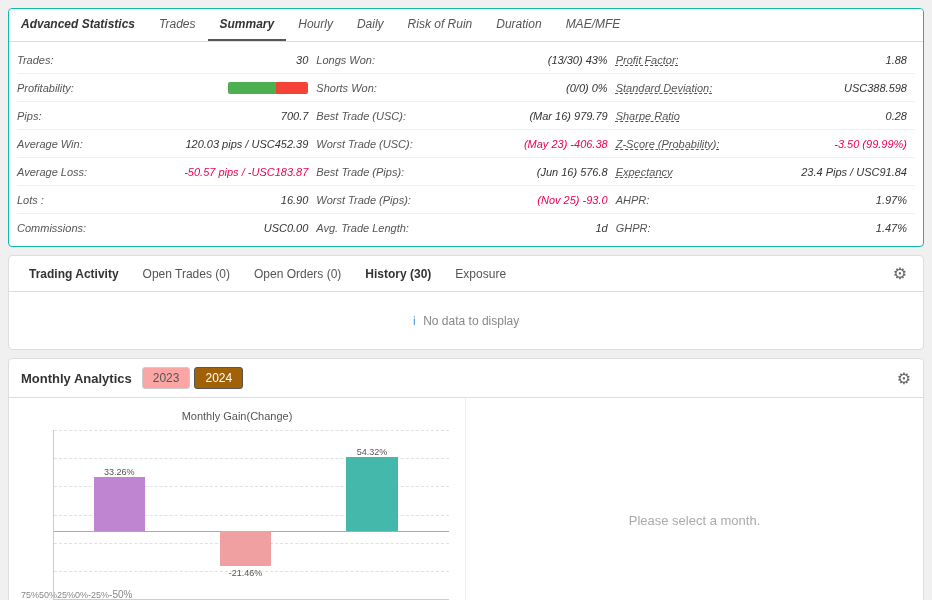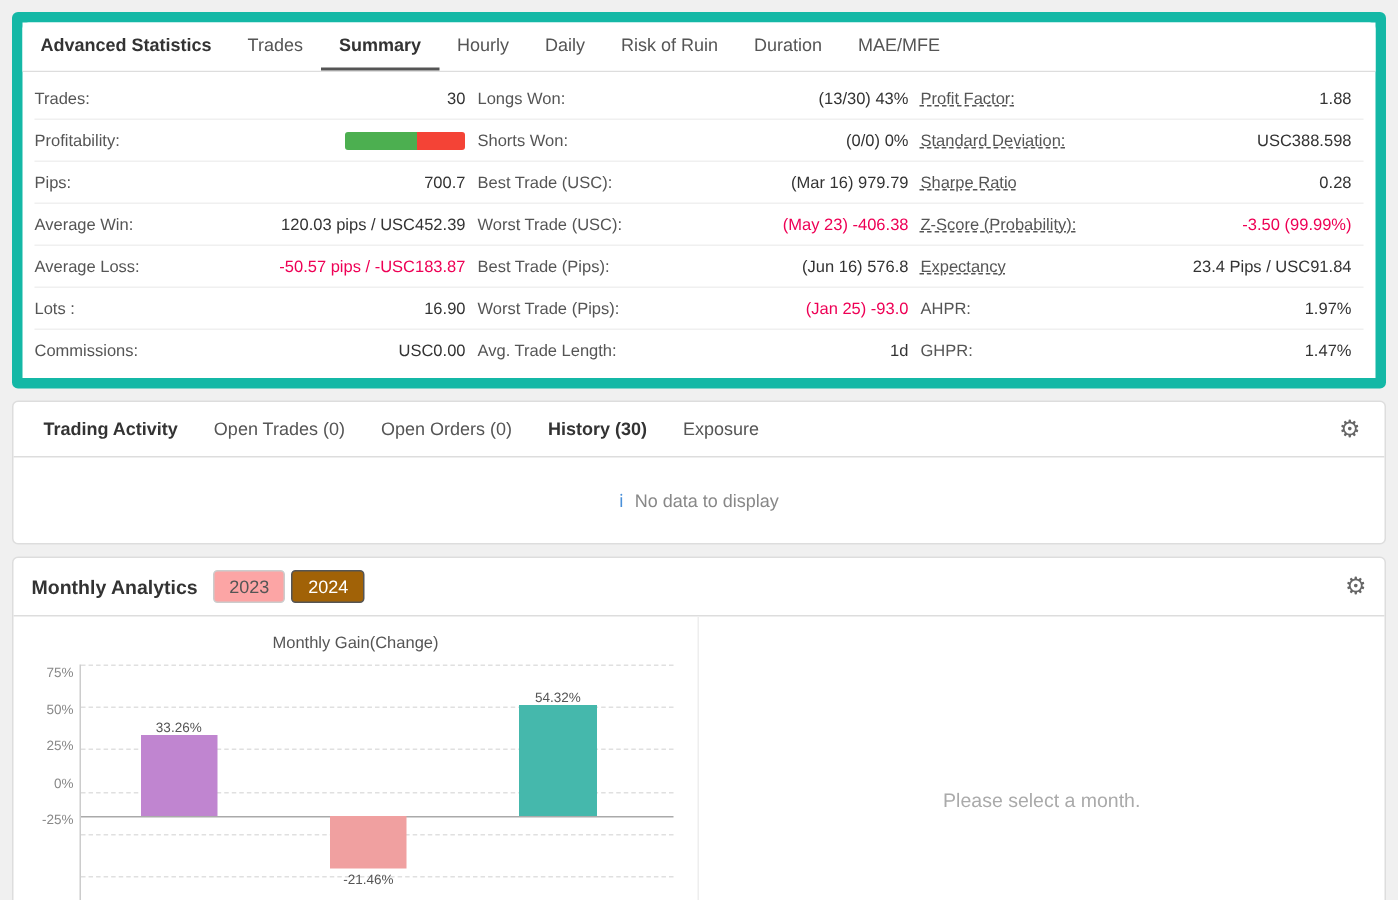--- a/index.html
+++ b/index.html
@@ -1,20 +1,20 @@
 <!DOCTYPE html>
 <html><head>
   <meta charset="utf-8">
   <style>
     * { box-sizing: border-box; margin: 0; padding: 0; }
     body { font-family: Arial, sans-serif; font-size: 12px; background: #f0f0f0; color: #333; width: 932px; }
     .main-container { background: #f0f0f0; padding: 8px; }
 
     
-    .panel { background: #fff; border: 7px solid #14b8a6; border-radius: 4px; margin-bottom: 8px; }
+    .panel { background: #fff; border: 1px solid #14b8a6; border-radius: 4px; margin-bottom: 8px; font-style: italic; }
     .panel-tabs { display: flex; align-items: center; border-bottom: 1px solid #ddd; padding: 0 8px; background: #fff; border-radius: 4px 4px 0 0; }
     .panel-tab { padding: 8px 12px; font-size: 12px; cursor: pointer; color: #555; border-bottom: 2px solid transparent; white-space: nowrap; }
     .panel-tab.active { color: #333; font-weight: bold; border-bottom: 2px solid #555; }
     .panel-tab.section-label { font-weight: bold; color: #333; padding-left: 4px; }
 
     .stats-grid { display: grid; grid-template-columns: 1fr 1fr 1fr; padding: 4px 8px; gap: 0; }
     .stat-col { display: flex; flex-direction: column; }
     .stat-row { display: flex; justify-content: space-between; align-items: center; padding: 4px 8px 4px 0; border-bottom: 1px solid #f0f0f0; min-height: 28px; }
     .stat-row:last-child { border-bottom: none; }
     .stat-label { color: #555; font-size: 11px; }
@@ -117,21 +117,21 @@
         <div class="stat-row">
           <span class="stat-label">Worst Trade (USC):</span>
           <span class="stat-value negative">(May 23) -406.38</span>
         </div>
         <div class="stat-row">
           <span class="stat-label">Best Trade (Pips):</span>
           <span class="stat-value">(Jun 16) 576.8</span>
         </div>
         <div class="stat-row">
           <span class="stat-label">Worst Trade (Pips):</span>
-          <span class="stat-value negative">(Jan 25) -93.0</span>
+          <span class="stat-value negative">(Nov 25) -93.0</span>
         </div>
         <div class="stat-row">
           <span class="stat-label">Avg. Trade Length:</span>
           <span class="stat-value">1d</span>
         </div>
       </div>
 
       <div class="stat-col">
         <div class="stat-row">
           <span class="stat-label underline">Profit Factor:</span>
@@ -187,21 +187,21 @@
       <button class="year-btn active">2024</button>
       <span class="monthly-filter-icon">⚙</span>
     </div>
 
     <div class="monthly-content">
 
       <div class="chart-area">
         <div class="chart-title">Monthly Gain(Change)</div>
         <div style="position:relative; height:200px;">
 
-          <div style="position:absolute;left:0;top:0;width:32px;height:170px;display:flex;flex-direction:column;justify-content:space-between;align-items:flex-end;padding-right:4px;">
+          <div style="position:absolute;left:0;top:0;width:32px;height:170px;display:flex;flex-direction:row;justify-content:space-between;align-items:flex-end;padding-right:4px;">
             <span style="font-size:9px;color:#888;">75%</span>
             <span style="font-size:9px;color:#888;">50%</span>
             <span style="font-size:9px;color:#888;">25%</span>
             <span style="font-size:9px;color:#888;">0%</span>
             <span style="font-size:9px;color:#888;">-25%</span>
             <span style="font-size:10px;color:#888;margin-top:36px;">-50%</span>
           </div>
 
           <div style="position:absolute;left:32px;right:4px;top:0;height:170px;border-left:1px solid #ccc;border-bottom:1px solid #ccc;">
 

